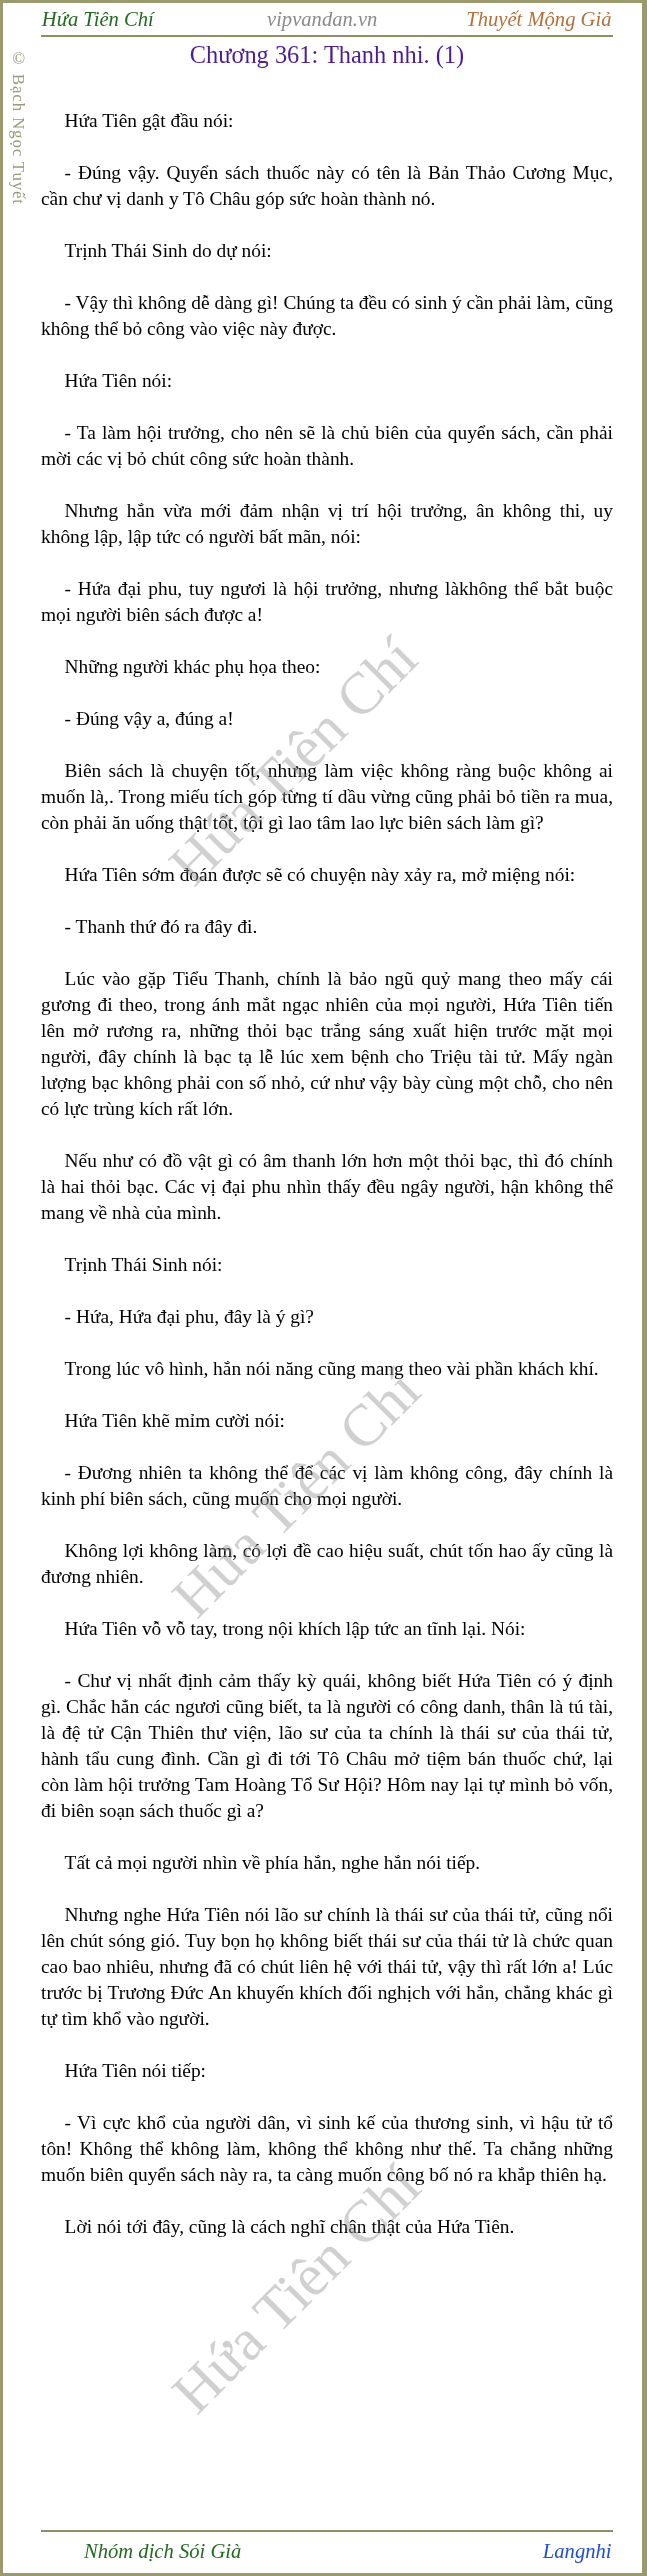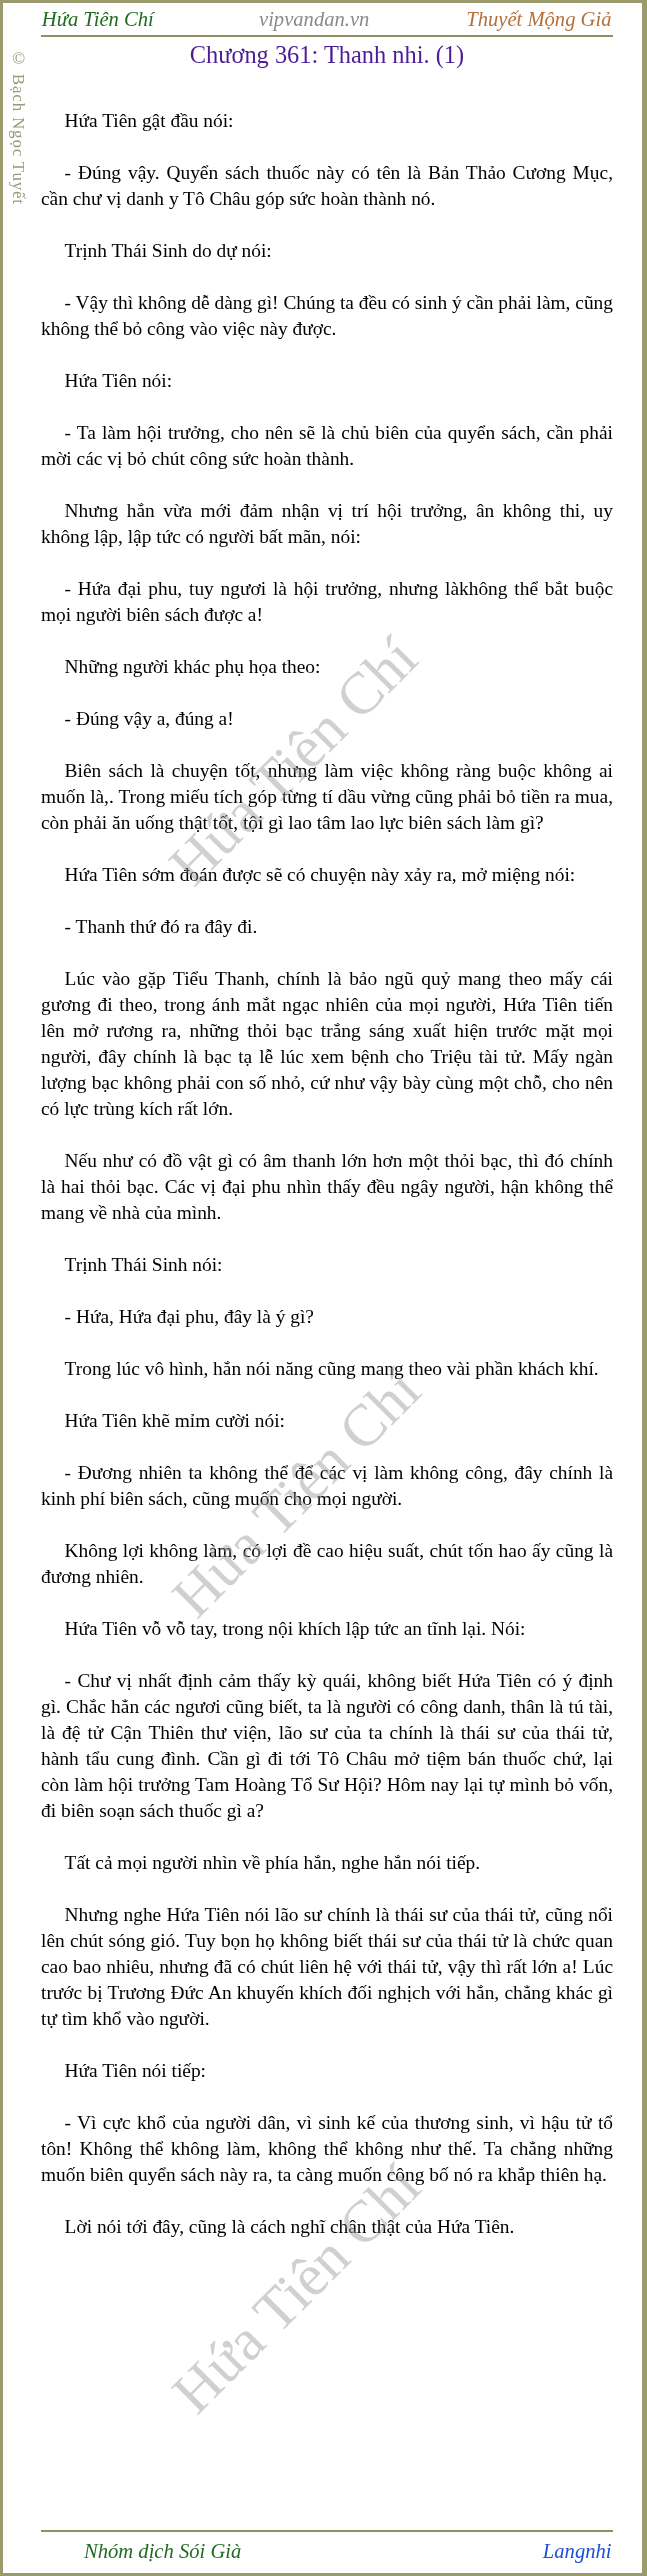--- a/index.html
+++ b/index.html
@@ -15,21 +15,21 @@
     font-family: "Liberation Serif", serif; font-size: 17px; letter-spacing: 0.8px;
     color: #9a9a78; white-space: nowrap; line-height: 20px;
   }
   .header {
     position: absolute; left: 38px; top: 3px; width: 572px; height: 29px;
     border-bottom: 2.3px solid #8f8f66;
     font-family: "Liberation Serif", serif; font-style: italic; font-size: 20.6px;
   }
   .header span { position: absolute; top: 1.5px; white-space: nowrap; }
   .h-left { left: 0.8px; color: #216a1f; }
-  .h-center { left: 218px; color: #8a8a8a; }
+  .h-center { left: 226px; color: #8a8a8a; }
   .h-right { right: 1.5px; color: #b5703a; }
   .chapter-title {
     position: absolute; left: 38px; top: 37px; width: 572px; text-align: center;
     font-family: "Liberation Serif", serif; font-size: 24.4px; color: #4c1d95; line-height: 30.5px;
   }
   .content {
     position: absolute; left: 38px; top: 105px; width: 572px;
     font-family: "Liberation Serif", serif; font-size: 19.4px; line-height: 26px; color: #000;
   }
   .content p { margin: 0 0 26px 0; text-indent: 23.6px; text-align: justify; }

